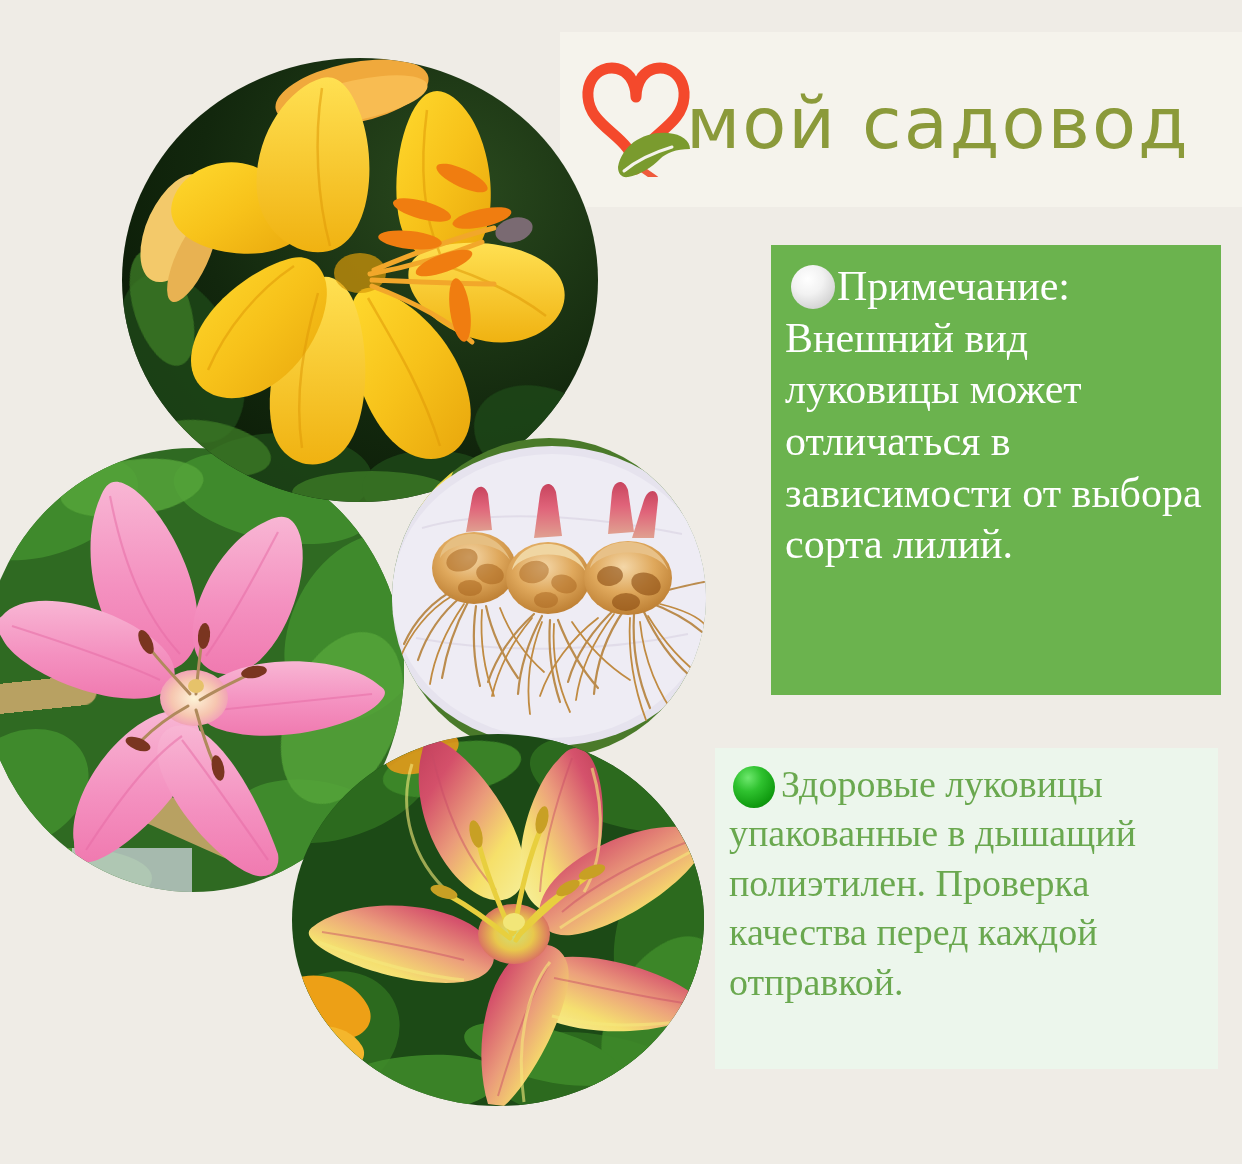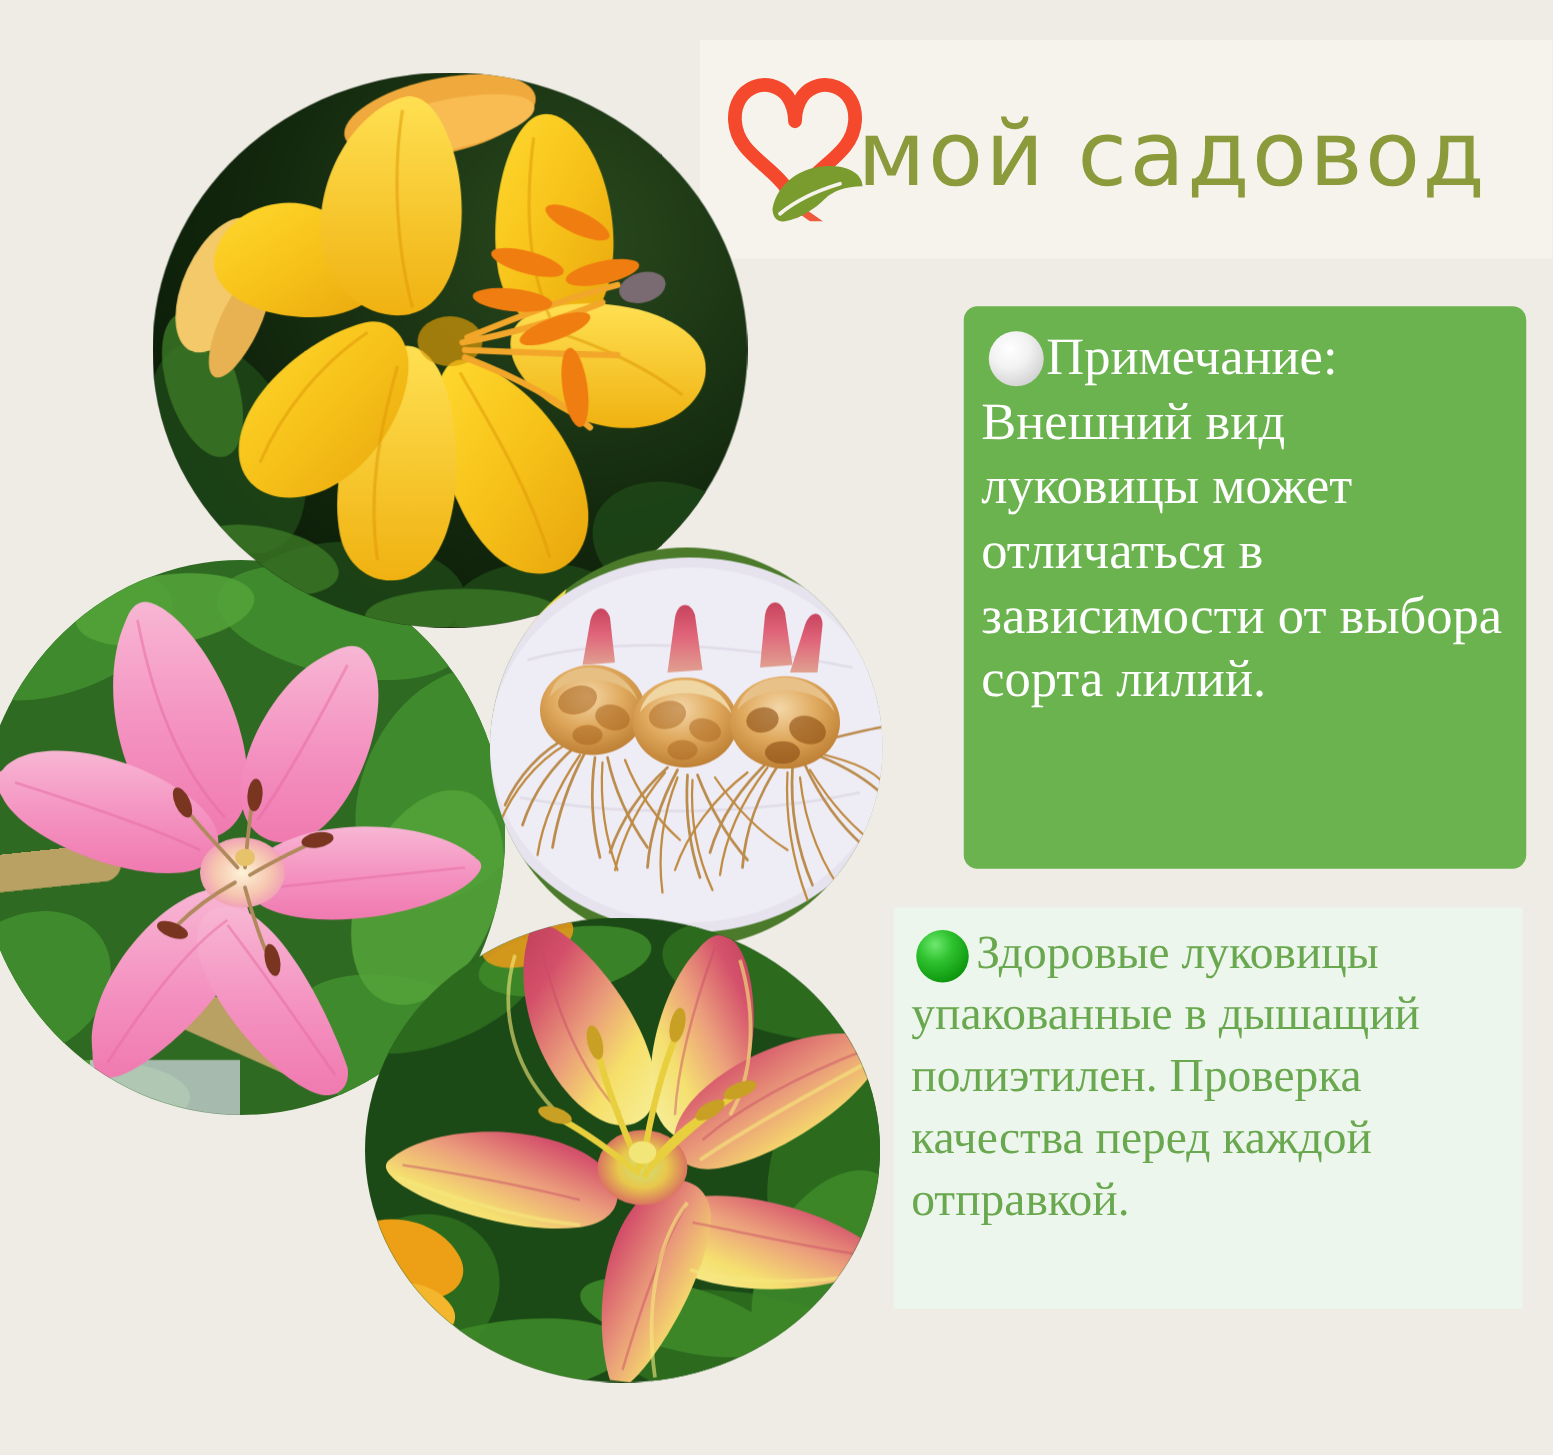--- a/index.html
+++ b/index.html
@@ -39,38 +39,37 @@
 
   .photo-svg { width: 100%; height: 100%; display: block; }
 
   
   .note-green {
     position: absolute; left: 771px; top: 245px;
     width: 450px; height: 450px;
     background: #6bb34e;
     z-index: 6;
     padding: 16px 18px 10px 14px;
-    border-radius: 11px;
   }
   .note-green .note-text {
     color: #ffffff;
     font-family: "Liberation Serif", serif;
     font-size: 42px; line-height: 1.23;
     text-indent: 52px;
   }
   .bullet-white {
     position: absolute; left: 20px; top: 20px;
     width: 44px; height: 44px; border-radius: 50%;
     background: radial-gradient(circle at 38% 32%, #ffffff 0%, #f2f2f2 38%, #d2d2d2 78%, #bcbcbc 100%);
     z-index: 7;
   }
 
   
   .note-light {
-    position: absolute; left: 715px; top: 726px;
+    position: absolute; left: 715px; top: 748px;
     width: 503px; height: 321px;
     background: #ecf6ec;
     z-index: 6;
     padding: 12px 16px 10px 14px;
   }
   .note-light .note-text {
     color: #6aa84f;
     font-family: "Liberation Serif", serif;
     font-size: 38px; line-height: 1.3;
     text-indent: 52px;

